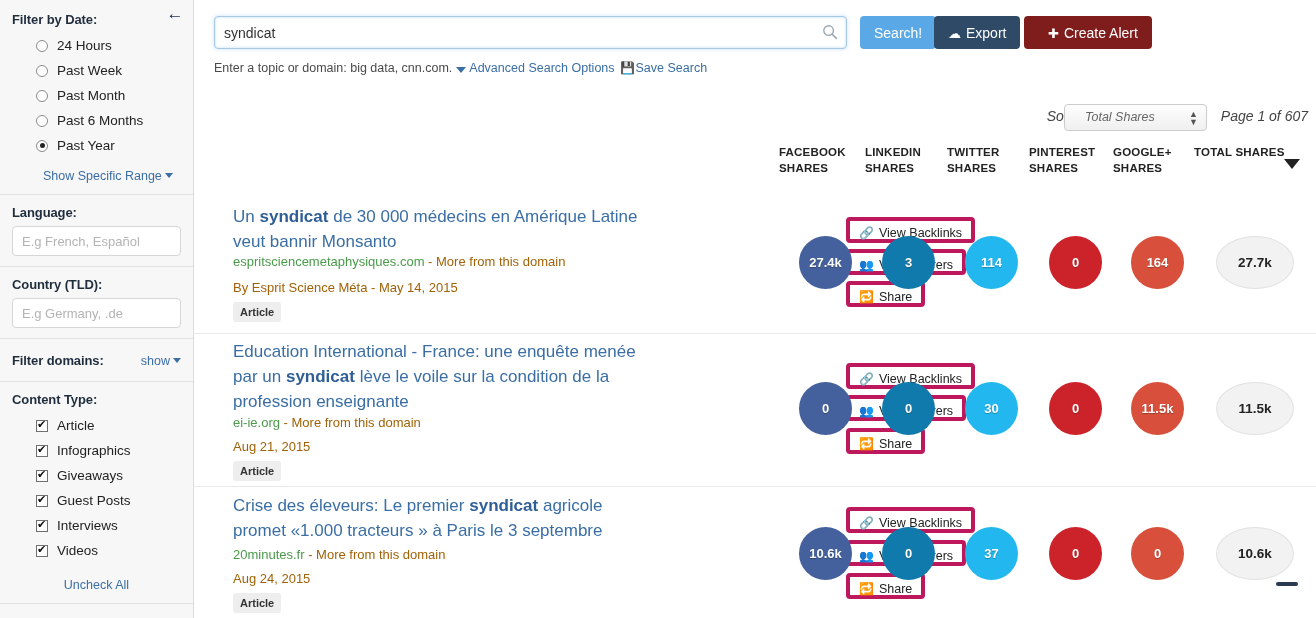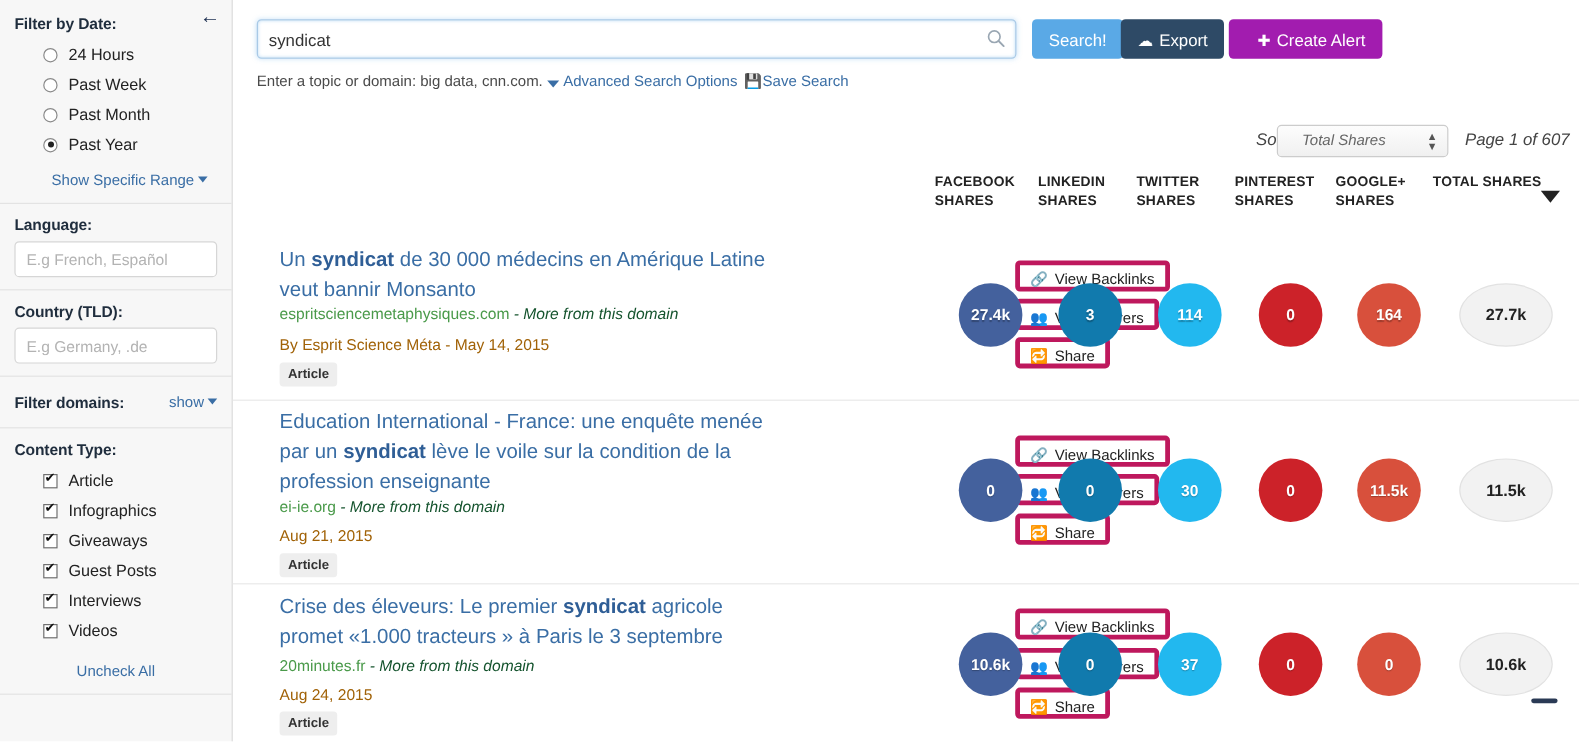--- a/index.html
+++ b/index.html
@@ -94,21 +94,21 @@
     border-top: 6px solid #3a6ea5; vertical-align: -1px;
   }
   .save-ico { color: #3a6ea5; margin-left: 6px; font-size: 12px; }
   .btn {
     position: absolute; top: 16px; height: 33px; border: none; border-radius: 4px;
     color: #fff; font-size: 14px; font-family: "Liberation Sans", sans-serif;
     cursor: pointer; padding: 0 14px; white-space: nowrap;
   }
   .btn-search { left: 666px; background: #5aa9e6; }
   .btn-export { left: 740px; background: #2e4a66; }
-  .btn-alert  { left: 830px; background: #a21caf; padding-left: 24px; }
+  .btn-alert  { left: 830px; background: #7f1d1d; padding-left: 24px; }
   .btn .gi { margin-right: 5px; font-size: 13px; }
 
   
   .sortrow { position: absolute; left: 194px; top: 104px; right: 8px; height: 28px; }
   .sort-label {
     position: absolute; right: 213px; top: 4px; font-size: 14px;
     font-style: italic; color: #444;
   }
   .sort-select {
     position: absolute; right: 101px; top: 0px; width: 143px; height: 27px;
@@ -143,21 +143,21 @@
   .res.first { border-top: none; }
   .res-inner { position: relative; height: 100%; }
   .res-title {
     position: absolute; left: 39px; top: 0px; width: 410px;
     font-size: 17px; line-height: 25px; color: #3a6ea5;
     text-decoration: none; cursor: pointer;
   }
   .res-title b { font-weight: bold; color: #2f5e96; }
   .res-domainline { position: absolute; left: 39px; font-size: 13px; color: #555; }
   .res-domain { color: #4a9a4a; text-decoration: none; cursor: pointer; }
-  .res-domain-more { color: #14532d; font-style: italic; }
+  .res-domain-more { color: #a16207; }
   .res-byline { position: absolute; left: 39px; font-size: 13px; color: #a16207; }
   .res-tag {
     position: absolute; left: 39px; background: #eeeeee; color: #333;
     font-size: 11px; font-weight: bold; padding: 4px 7px; border-radius: 3px;
   }
   .act-btn {
     position: absolute; left: 652px; height: 26px;
     background: #fff; border: 4px solid #be185d; border-radius: 4px;
     font-size: 12.5px; color: #222; padding: 0 9px; line-height: 24px;
     cursor: pointer; white-space: nowrap;
@@ -202,20 +202,24 @@
         <span class="radio-dot"></span>
         <span class="opt-label">24 Hours</span>
       </div>
       <div class="radio-row">
         <span class="radio-dot"></span>
         <span class="opt-label">Past Week</span>
       </div>
       <div class="radio-row">
         <span class="radio-dot"></span>
         <span class="opt-label">Past Month</span>
+      </div>
+      <div class="radio-row">
+        <span class="radio-dot"></span>
+        <span class="opt-label">Past 6 Months</span>
       </div>
       <div class="radio-row">
         <span class="radio-dot on"></span>
         <span class="opt-label">Past Year</span>
       </div>
 
       <div class="show-range">
         <span class="sb-link">Show Specific Range</span><span class="caret-dn"></span>
       </div>
     </div>

